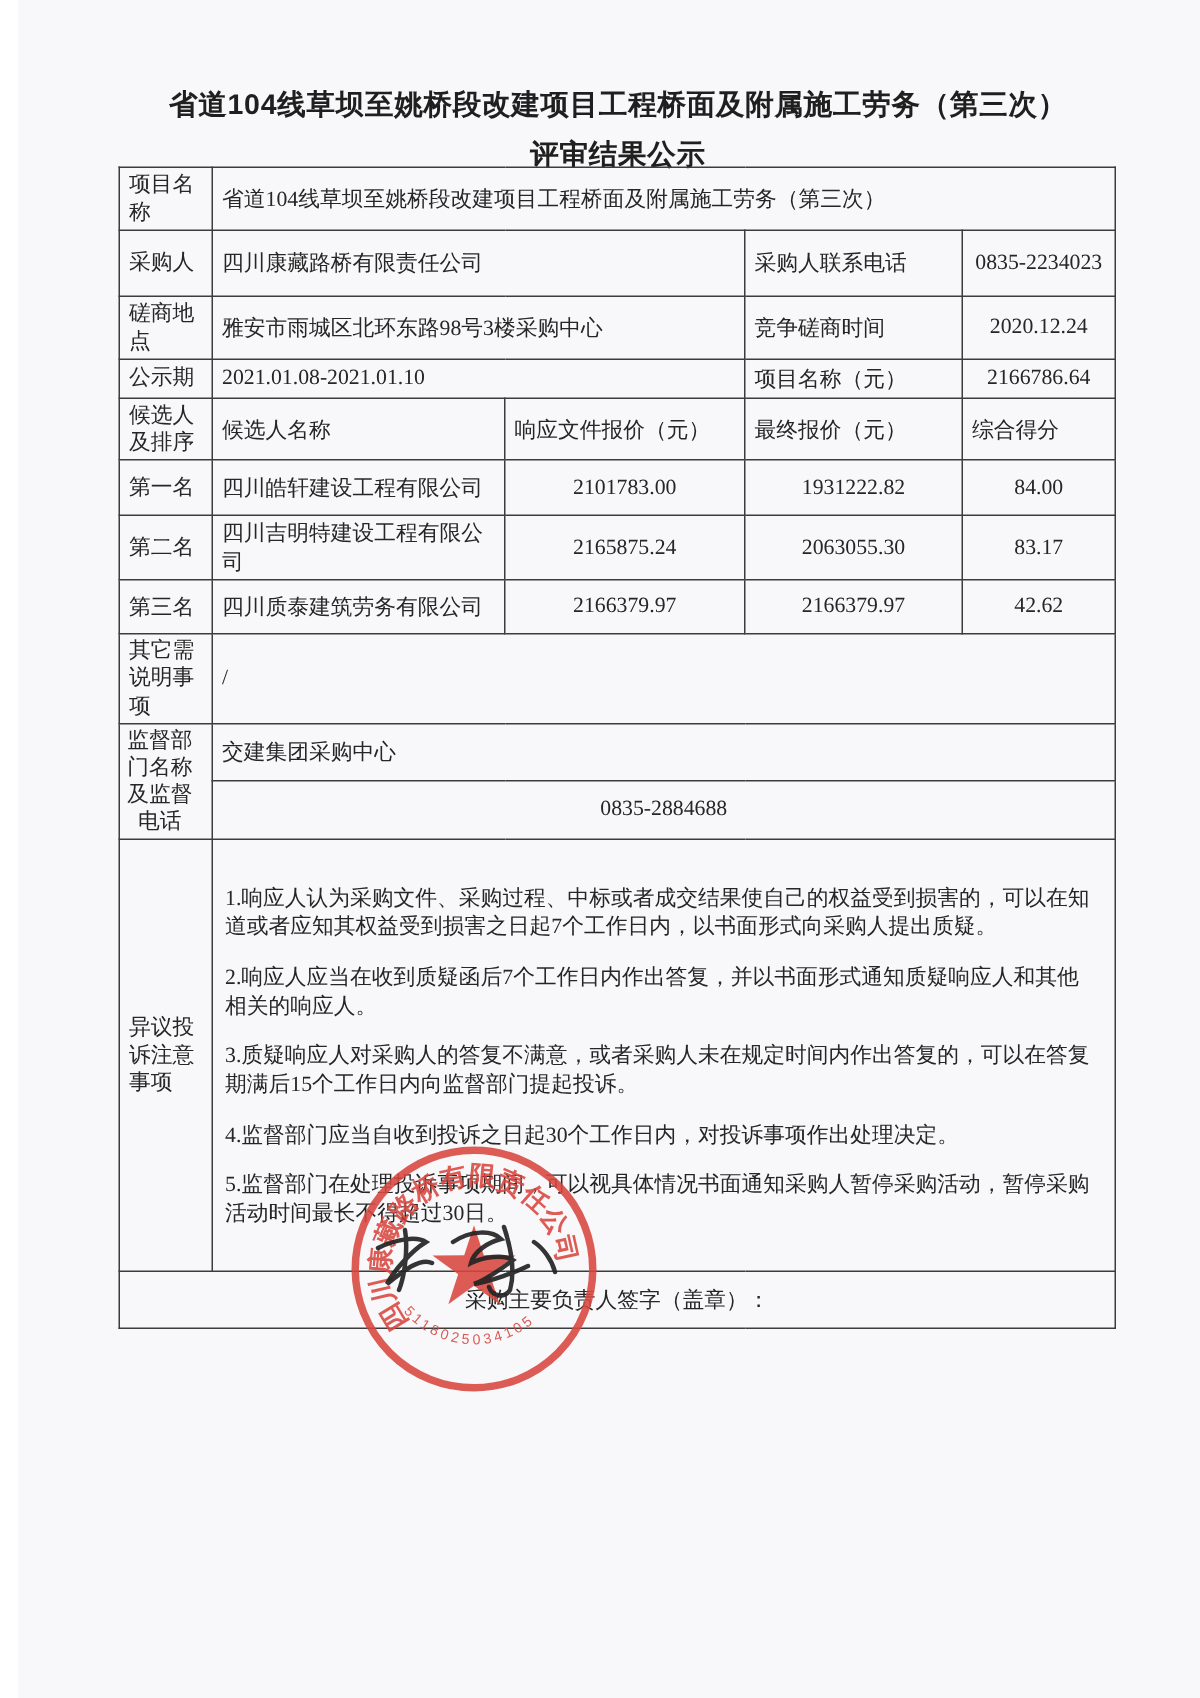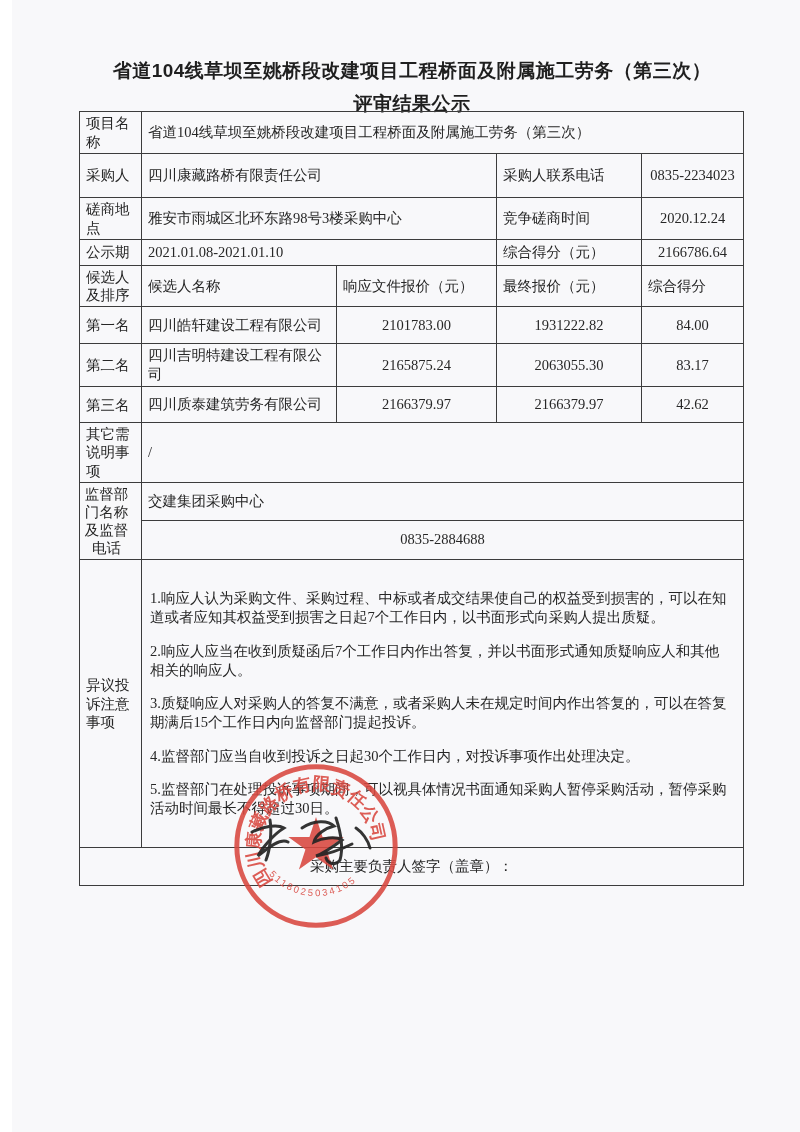--- a/index.html
+++ b/index.html
@@ -91,21 +91,21 @@
     <tr style="height:42px">
       <td class="lab">磋商地点</td>
       <td class="val" colspan="2">雅安市雨城区北环东路98号3楼采购中心</td>
       <td class="cen">竞争磋商时间</td>
       <td class="num">2020.12.24</td>
     </tr>
 
     <tr style="height:26px">
       <td class="lab">公示期</td>
       <td class="val" colspan="2">2021.01.08-2021.01.10</td>
-      <td class="cen">综合得分（元）</td>
+      <td class="cen">项目名称（元）</td>
       <td class="num">2166786.64</td>
     </tr>
 
     <tr style="height:36px">
       <td class="lab">候选人及排序</td>
       <td class="cen">候选人名称</td>
       <td class="cen">响应文件报价（元）</td>
       <td class="cen">最终报价（元）</td>
       <td class="cen">综合得分</td>
     </tr>

